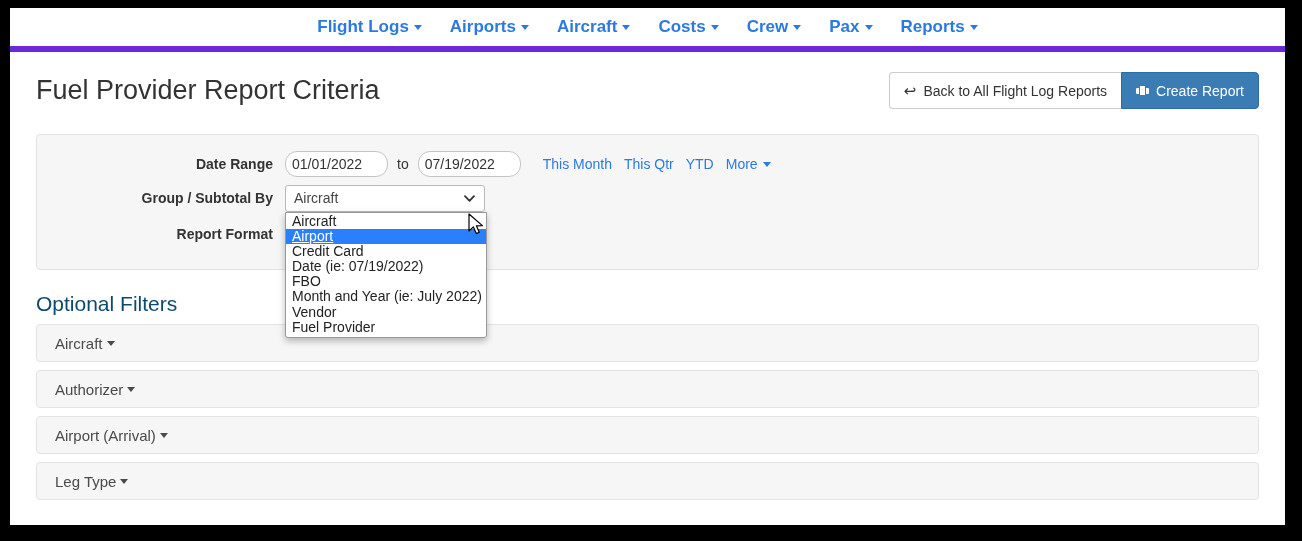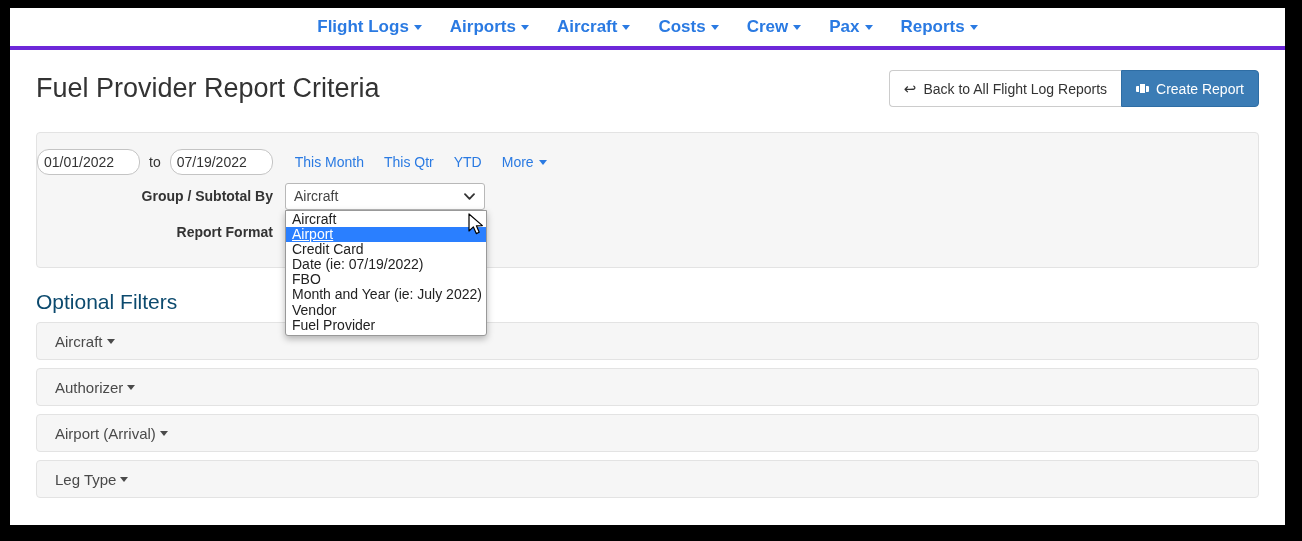--- a/index.html
+++ b/index.html
@@ -23,21 +23,21 @@
     width: 1275px;
     height: 517px;
     background: #ffffff;
     overflow: hidden;
   }
 
   
   .navbar {
     position: relative;
     height: 38px;
-    border-bottom: 4px solid #6d28d9;
+    border-bottom: 6px solid #6d28d9;
     background: #ffffff;
   }
   .nav-inner {
     display: flex;
     justify-content: center;
     align-items: center;
     height: 38px;
     gap: 0px;
   }
   .nav-item {
@@ -165,21 +165,21 @@
   .date-input { width: 103px; }
   .to-text {
     font-size: 14px;
     color: #333333;
     margin: 0 9px;
   }
   .quick-link {
     color: #2a7ae2;
     font-size: 14px;
     text-decoration: none;
-    margin-left: 20px;
+    margin-left: 12px;
     cursor: pointer;
     display: inline-flex;
     align-items: center;
   }
   .quick-link:first-of-type { margin-left: 22px; }
 
   
   .select-wrap {
     position: relative;
     width: 200px;
@@ -347,20 +347,21 @@
       <button class="btn btn-primary">
         <span class="icon-print"></span>
         <span>Create Report</span>
       </button>
     </div>
   </div>
 
   <div class="criteria-panel">
 
     <div class="form-row">
+      <div class="form-label">Date Range</div>
       <input class="form-control date-input" type="text" value="01/01/2022" style="">
       <span class="to-text">to</span>
       <input class="form-control date-input" type="text" value="07/19/2022" style="">
       <a class="quick-link">
           <span>This Month</span>
         </a>
       <a class="quick-link">
           <span>This Qtr</span>
         </a>
       <a class="quick-link">

